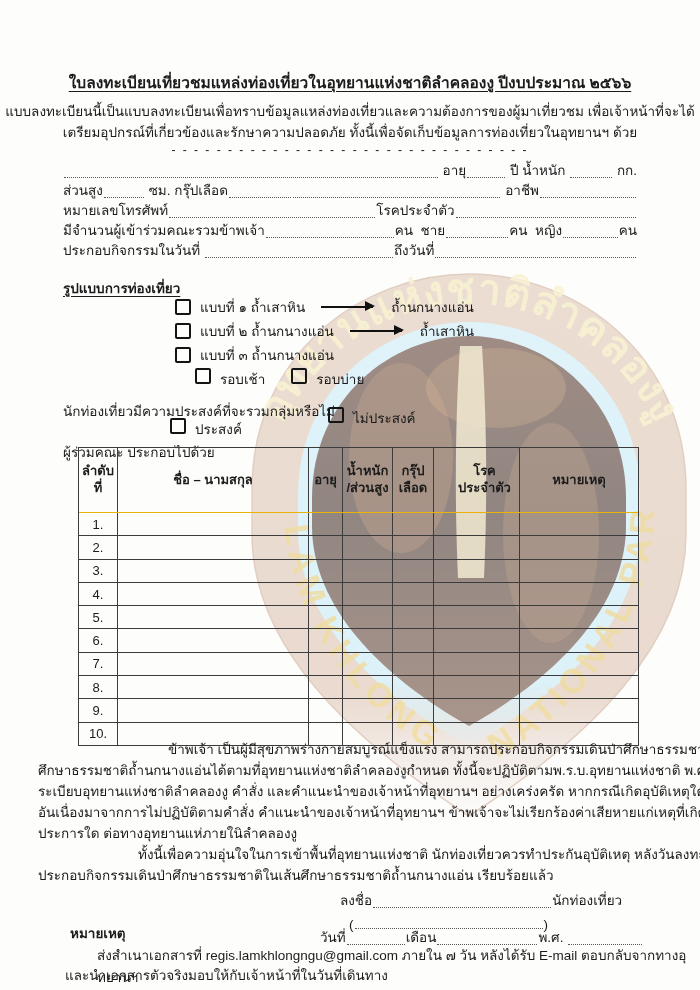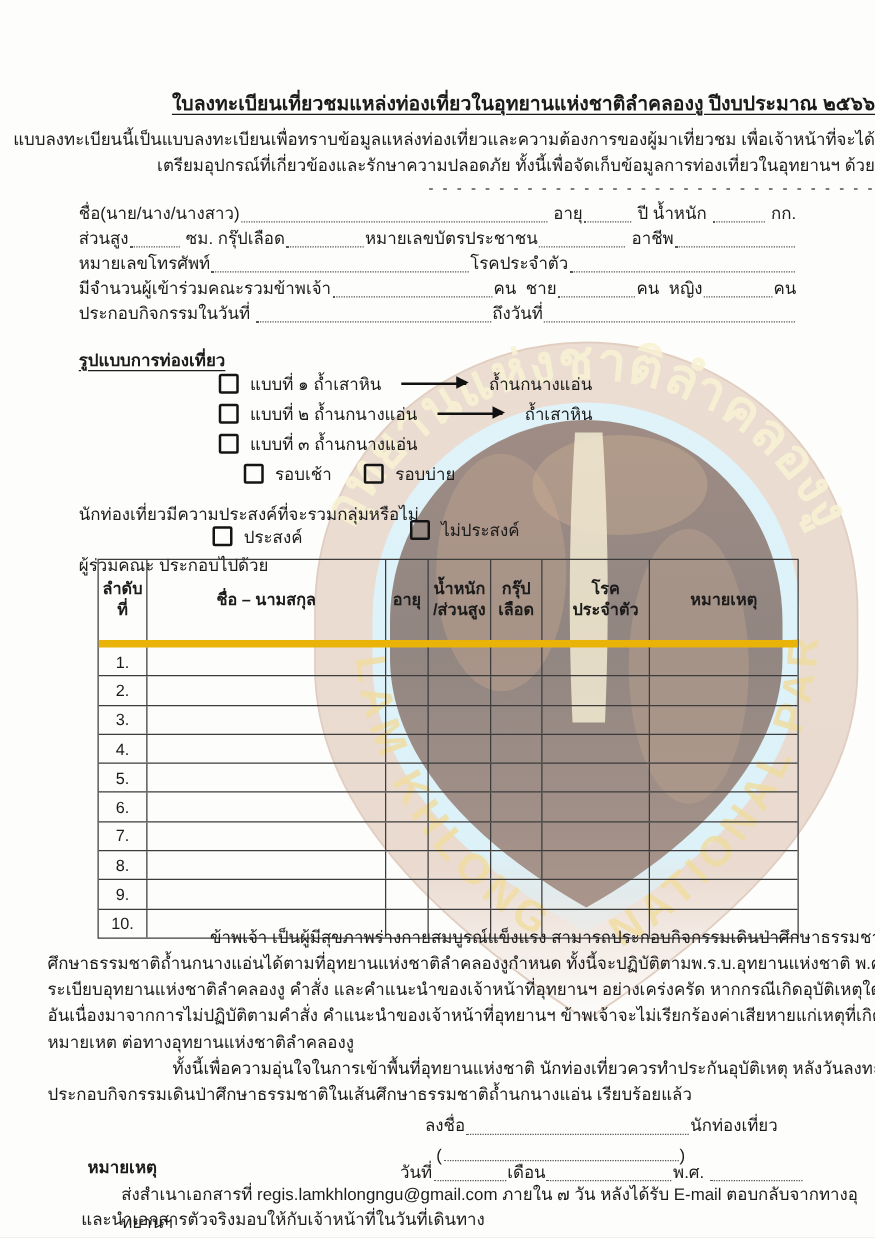--- a/index.html
+++ b/index.html
@@ -1,52 +1,52 @@
 <!DOCTYPE html>
 <html><head>
 <meta charset="utf-8">
 <style>
   html,body{margin:0;padding:0;background:#e8e8e8;}
   #page{position:relative;width:700px;height:990px;margin:0 auto;background:#fdfdfc;overflow:hidden;
         font-family:"Liberation Sans","DejaVu Sans",sans-serif;color:#1b1b1b;font-size:13.5px;}
   .abs{position:absolute;}
   .b{font-weight:bold;}
-  .center{left:0;right:0;text-align:right;}
+  .center{left:0;right:0;text-align:center;}
   .u{text-decoration:underline;text-underline-offset:3px;}
 
   
   #wm{position:absolute;left:246px;top:268px;width:446px;height:556px;opacity:.52;z-index:0;pointer-events:none;}
 
   
   .z{z-index:1;}
 
   
   .fline{display:flex;align-items:flex-end;height:20px;white-space:pre;}
   .fblock{position:absolute;left:63px;top:161px;width:574px;z-index:1;}
   .lbl{white-space:pre;}
   .dots{display:inline-block;border-bottom:1.6px dotted #555;height:12px;margin:0 1px 3px 1px;flex:0 0 auto;}
   .dots.grow{flex:1 1 auto;}
 
   
   .cb{display:inline-block;width:12px;height:12px;border:2px solid #141414;border-radius:2px;
       margin-right:9px;flex:0 0 auto;background:transparent;}
   .opt{display:flex;align-items:center;height:23px;margin-bottom:1px;}
-  .citem{display:inline-flex;align-items:center;}
+  .citem{display:inline-flex;align-items:flex-start;}
   .rounds .i0{margin-right:26px;}
   .grp .i0{margin-right:86px;margin-top:11px;}
 
   
   .arrow{display:inline-block;width:52px;height:2px;background:#111;position:relative;margin-left:16px;margin-right:4px;}
   .arrow::after{content:'';position:absolute;right:-2px;top:-4.5px;border-left:10px solid #111;
       border-top:5.5px solid transparent;border-bottom:5.5px solid transparent;}
   .opt .olabel + .olabel, .opt .arrow + .olabel{margin-left:14px;}
 
   
   #vtable{position:absolute;left:78px;top:447px;width:559px;border:1.6px solid #3c3c3c;z-index:1;background:transparent;}
-  .thead{display:flex;height:64px;border-bottom:6px solid #eab308;justify-content:space-between;}
+  .thead{display:flex;height:64px;border-bottom:1px solid #eab308;justify-content:space-between;}
   .th{display:flex;align-items:center;justify-content:center;text-align:center;font-weight:bold;
       font-size:13px;line-height:1.3;white-space:pre-line;border-right:1px solid #3c3c3c;box-sizing:border-box;}
   .trow{display:flex;height:22.3px;border-bottom:1px solid #3c3c3c;}
   .trow:last-child{border-bottom:none;align-items:flex-end;}
   .td{border-right:1px solid #3c3c3c;box-sizing:border-box;height:100%;}
   .num{display:flex;align-items:center;justify-content:center;font-size:13px;}
   .th.i0,.td.c0{width:39px;}
   .th.i1,.td.c1{width:191px;}
   .th.i2,.td.c2{width:34px;}
   .th.i3,.td.c3{width:50px;}
@@ -105,22 +105,22 @@
       <textPath href="#sideR" startOffset="4%">NATIONAL PARK</textPath>
     </text>
   </svg>
 
   <div class="abs z center b u" style="top:70px;font-size:15.5px;">ใบลงทะเบียนเที่ยวชมแหล่งท่องเที่ยวในอุทยานแห่งชาติลำคลองงู ปีงบประมาณ ๒๕๖๖</div>
   <div class="abs z center" style="top:100px;">แบบลงทะเบียนนี้เป็นแบบลงทะเบียนเพื่อทราบข้อมูลแหล่งท่องเที่ยวและความต้องการของผู้มาเที่ยวชม เพื่อเจ้าหน้าที่จะได้</div>
   <div class="abs z center" style="top:121px;">เตรียมอุปกรณ์ที่เกี่ยวข้องและรักษาความปลอดภัย ทั้งนี้เพื่อจัดเก็บข้อมูลการท่องเที่ยวในอุทยานฯ ด้วย</div>
   <div class="abs z center sep" style="top:143px;">- - - - - - - - - - - - - - - - - - - - - - - - - - - - - - - -</div>
 
   <div class="fblock">
-    <div class="fline"><span class="lbl">ชื่อ(นาย/นาง/นางสาว)</span><span class="dots grow"></span><span class="lbl"> อายุ</span><span class="dots" style="width: 38px;"></span><span class="lbl"> ปี น้ำหนัก </span><span class="dots" style="width: 42px;"></span><span class="lbl"> กก.</span></div>
-    <div class="fline"><span class="lbl">ส่วนสูง</span><span class="dots" style="width: 40px;"></span><span class="lbl"> ซม. กรุ๊ปเลือด</span><span class="dots" style="width: 62px;"></span><span class="lbl">หมายเลขบัตรประชาชน</span><span class="dots grow"></span><span class="lbl"> อาชีพ</span><span class="dots" style="width: 96px;"></span></div>
+    <div class="fline"><span class="dots grow"></span><span class="lbl"> อายุ</span><span class="dots" style="width: 38px;"></span><span class="lbl"> ปี น้ำหนัก </span><span class="dots" style="width: 42px;"></span><span class="lbl"> กก.</span></div>
+    <div class="fline"><span class="lbl">ส่วนสูง</span><span class="dots" style="width: 40px;"></span><span class="lbl"> ซม. กรุ๊ปเลือด</span><span class="dots" style="width: 62px;"></span><span class="dots grow"></span><span class="lbl"> อาชีพ</span><span class="dots" style="width: 96px;"></span></div>
     <div class="fline"><span class="lbl">หมายเลขโทรศัพท์</span><span class="dots" style="width: 206px;"></span><span class="lbl">โรคประจำตัว</span><span class="dots grow"></span></div>
     <div class="fline"><span class="lbl">มีจำนวนผู้เข้าร่วมคณะรวมข้าพเจ้า</span><span class="dots" style="width: 128px;"></span><span class="lbl">คน  ชาย</span><span class="dots" style="width: 62px;"></span><span class="lbl">คน  หญิง</span><span class="dots grow"></span><span class="lbl">คน</span></div>
     <div class="fline"><span class="lbl">ประกอบกิจกรรมในวันที่ </span><span class="dots" style="width: 188px;"></span><span class="lbl">ถึงวันที่</span><span class="dots grow"></span></div>
   </div>
 
   <div class="abs z b u" style="left:63px;top:277px;">รูปแบบการท่องเที่ยว</div>
 
   <div class="abs z" style="left:175px;top:295px;">
 
   <div class="opt i0">
@@ -280,21 +280,21 @@
       </div>
   </div>
 
   <div id="decl">
     <div class="p1">
 
     <div class="dline i0">ข้าพเจ้า เป็นผู้มีสุขภาพร่างกายสมบูรณ์แข็งแรง สามารถประกอบกิจกรรมเดินป่าศึกษาธรรมชาติในเส้นทาง</div>
         <div class="dline i1">ศึกษาธรรมชาติถ้ำนกนางแอ่นได้ตามที่อุทยานแห่งชาติลำคลองงูกำหนด ทั้งนี้จะปฏิบัติตามพ.ร.บ.อุทยานแห่งชาติ พ.ศ.๒๕๖๒</div>
         <div class="dline i2">ระเบียบอุทยานแห่งชาติลำคลองงู คำสั่ง และคำแนะนำของเจ้าหน้าที่อุทยานฯ อย่างเคร่งครัด หากกรณีเกิดอุบัติเหตุใดๆ</div>
         <div class="dline i3">อันเนื่องมาจากการไม่ปฏิบัติตามคำสั่ง คำแนะนำของเจ้าหน้าที่อุทยานฯ ข้าพเจ้าจะไม่เรียกร้องค่าเสียหายแก่เหตุที่เกิดขึ้นแต่</div>
-        <div class="dline i4">หมายเหต ต่อทางอุทยานแห่งชาติลำคลองงู</div>
+        <div class="dline i4">ประการใด ต่อทางอุทยานแห่ภายในิลำคลองงู</div>
       </div>
     <div class="p2">
 
     <div class="dline i0">ทั้งนี้เพื่อความอุ่นใจในการเข้าพื้นที่อุทยานแห่งชาติ นักท่องเที่ยวควรทำประกันอุบัติเหตุ หลังวันลงทะเบียน</div>
         <div class="dline i1">ประกอบกิจกรรมเดินป่าศึกษาธรรมชาติในเส้นศึกษาธรรมชาติถ้ำนกนางแอ่น เรียบร้อยแล้ว</div>
       </div>
   </div>
 
   <div class="abs z fline" style="left:340px;top:891px;width:280px;"><span class="lbl">ลงชื่อ</span><span class="dots" style="width: 178px;"></span><span class="lbl">นักท่องเที่ยว</span></div>
   <div class="abs z fline" style="left:349px;top:912px;width:200px;"><span class="lbl">(</span><span class="dots" style="width: 188px;"></span><span class="lbl">)</span></div>

